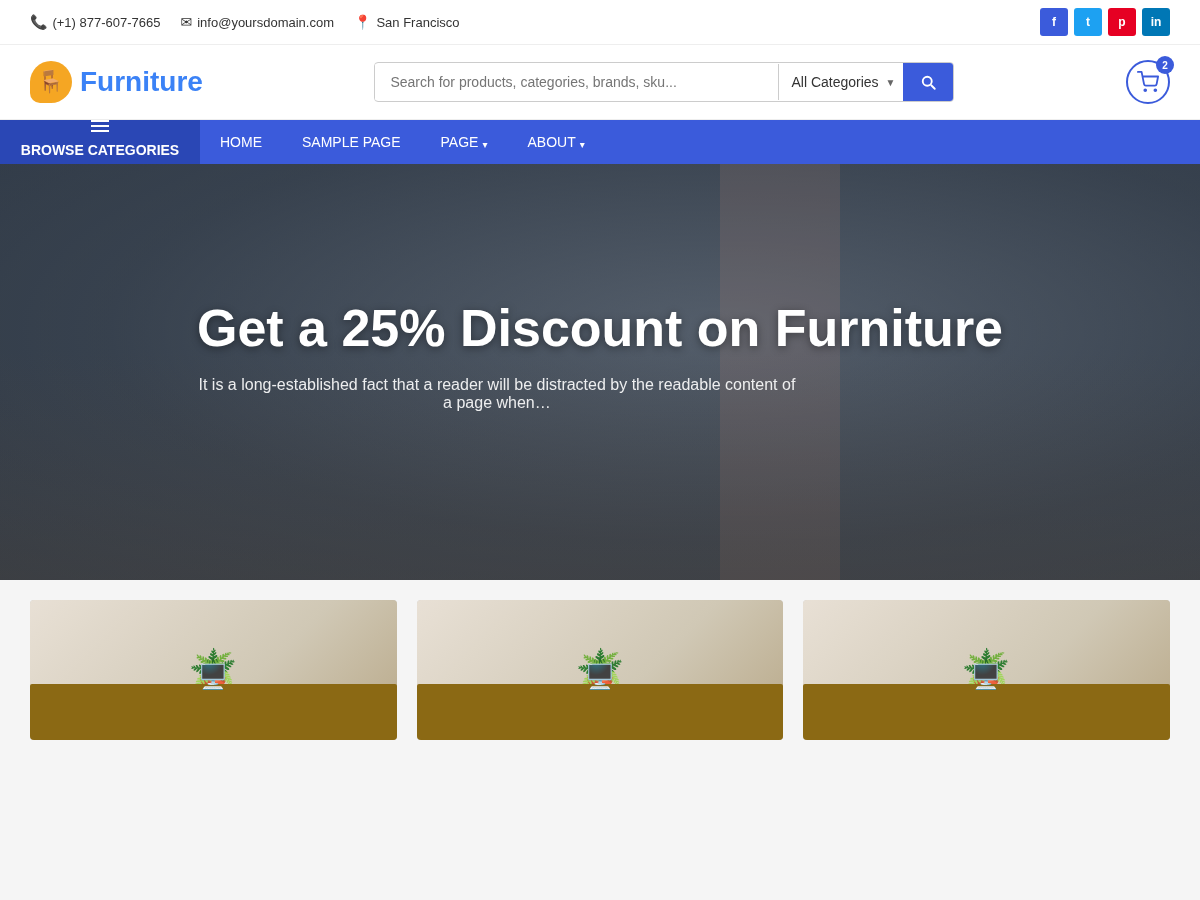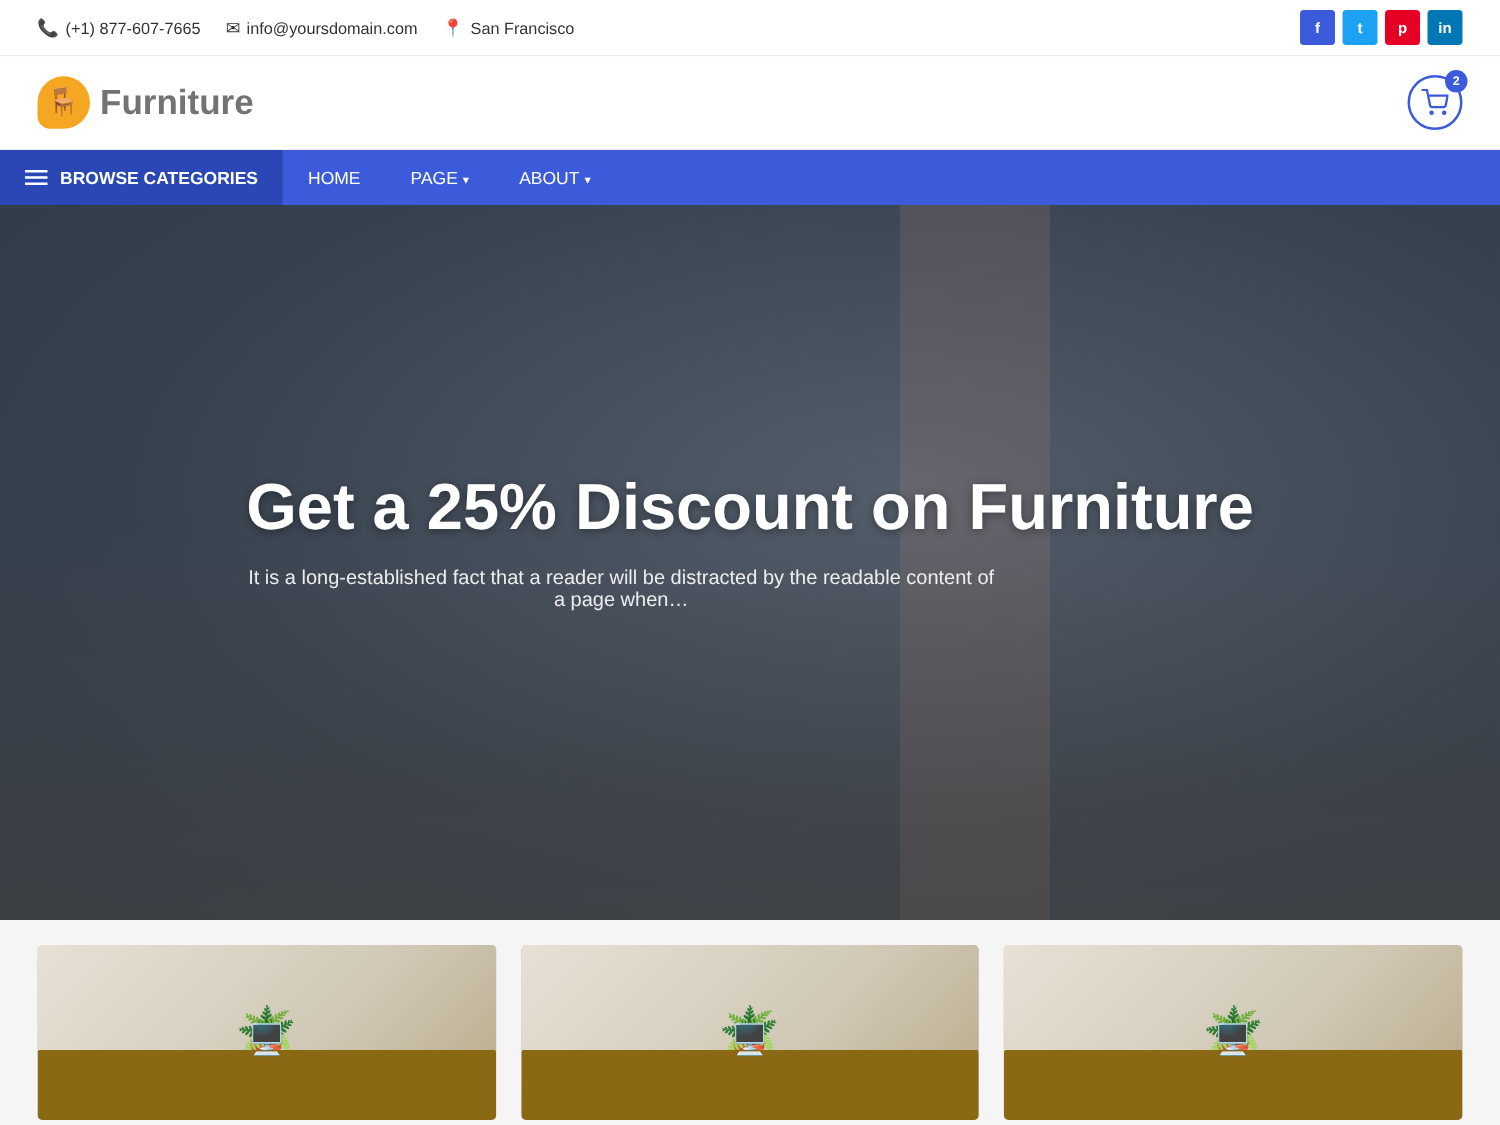--- a/index.html
+++ b/index.html
@@ -34,21 +34,21 @@
     
     .header {
       background: #fff;
       padding: 15px 30px;
       display: flex;
       align-items: center;
       justify-content: space-between;
       border-bottom: 1px solid #eee;
     }
     .logo { display: flex; align-items: center; gap: 8px; }
-    .logo-text { font-size: 28px; font-weight: bold; color: #737373; }
+    .logo-text { font-size: 28px; font-weight: bold; color: #3b82f6; }
     .logo-icon {
       width: 42px; height: 42px;
       background: #f5a623;
       border-radius: 50% 50% 50% 10px;
       display: flex; align-items: center; justify-content: center;
       font-size: 22px;
     }
     .search-bar {
       display: flex; align-items: center;
       border: 1px solid #ccc; border-radius: 4px;
@@ -85,34 +85,34 @@
     }
 
     
     .nav {
       background: #3b5bdb;
       display: flex; align-items: stretch;
     }
     .browse-categories {
       background: #2a47b5; color: #fff;
       padding: 0 20px; display: flex; align-items: center; gap: 10px;
-      font-weight: bold; font-size: 14px; cursor: pointer; min-width: 200px;
+      font-weight: bold; font-size: 14px; cursor: pointer; min-width: 200px; flex-direction: column;
     }
     .nav-links { display: flex; align-items: center; }
     .nav-link {
       color: #fff; text-decoration: none;
       padding: 14px 20px; font-size: 14px; font-weight: 500;
       display: flex; align-items: flex-end; gap: 4px; cursor: pointer;
       white-space: nowrap;
     }
     .nav-link .arrow { font-size: 10px; }
 
     
     .hero {
-      position: relative; height: 572px; overflow: hidden;
+      position: relative; height: 416px; overflow: hidden;
       background: #666;
       display: flex; align-items: center; justify-content: center;
     }
     
     .hero-room {
       position: absolute; inset: 0;
       background:
         
         linear-gradient(
           to bottom,
@@ -200,20 +200,34 @@
     <div class="social-btn linkedin">in</div>
   </div>
 </div>
 
 <div class="header">
   <div class="logo">
     <div class="logo-icon">🪑</div>
     <span class="logo-text">Furniture</span>
   </div>
 
+  <div class="search-bar">
+    <input class="search-input" type="text" placeholder="Search for products, categories, brands, sku..." style="">
+    <div class="category-wrapper">
+      <select class="search-category">
+        <option>All Categories</option>
+      </select>
+      <span class="category-arrow">▼</span>
+    </div>
+    <button class="search-btn">
+      <svg width="18" height="18" viewBox="0 0 24 24">
+        <path d="M21 21l-4.35-4.35M17 11A6 6 0 1 1 5 11a6 6 0 0 1 12 0z" stroke="white" stroke-width="2.5" fill="none" stroke-linecap="round"></path>
+      </svg>
+    </button>
+  </div>
 
   <div class="cart-icon">
     <div class="cart-circle">
       <svg width="22" height="22" viewBox="0 0 24 24" fill="none" stroke="#3b5bdb" stroke-width="2" stroke-linecap="round" stroke-linejoin="round">
         <circle cx="9" cy="21" r="1"></circle>
           <circle cx="20" cy="21" r="1"></circle>
         <path d="M1 1h4l2.68 13.39a2 2 0 0 0 2 1.61h9.72a2 2 0 0 0 2-1.61L23 6H6"></path>
       </svg>
     </div>
     <div class="cart-badge">2</div>
@@ -225,20 +239,23 @@
     <div class="hamburger">
       <span></span>
         <span></span>
         <span></span>
     </div>
     <span>BROWSE CATEGORIES</span>
   </div>
   <div class="nav-links">
     <a class="nav-link">
       <span>HOME</span>
+    </a>
+    <a class="nav-link">
+      <span>SAMPLE PAGE</span>
     </a>
     <a class="nav-link">
       <span>PAGE</span>
       <span class="arrow">▾</span>
     </a>
     <a class="nav-link">
       <span>ABOUT</span>
       <span class="arrow">▾</span>
     </a>
   </div>

